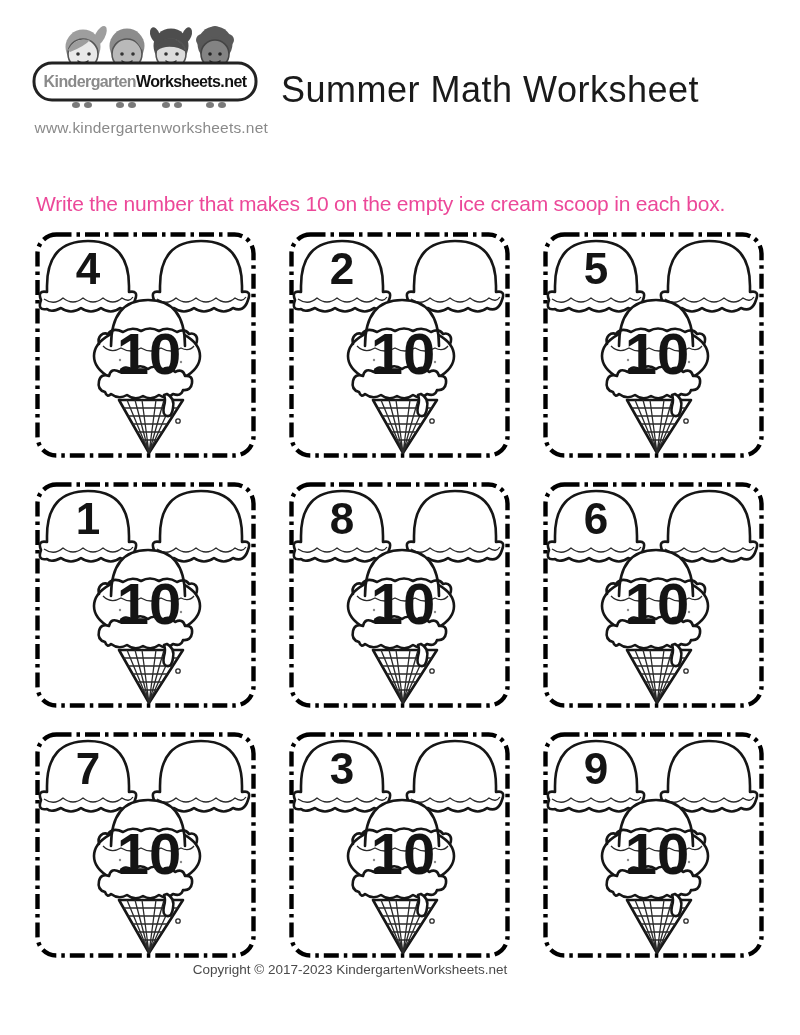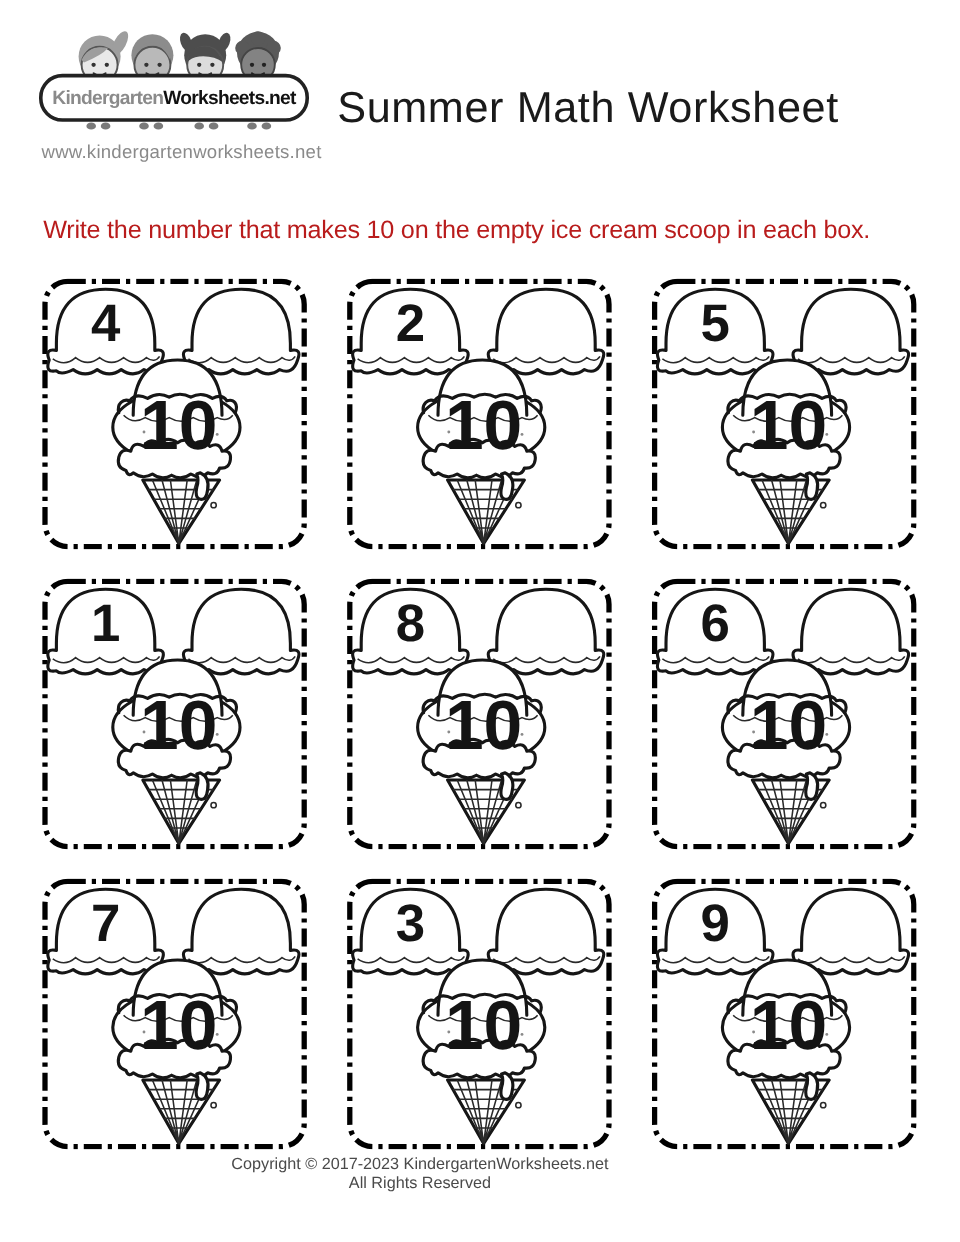--- a/index.html
+++ b/index.html
@@ -13,22 +13,22 @@
   .logo-svg { position:absolute; left:30px; top:10px; width:230px; height:108px; }
   .logo-url { position:absolute; left:22px; top:119px; width:246px; text-align:right;
               font-size:15.5px; color:#8a8a8a; letter-spacing:0.2px; }
   .title { position:absolute; left:280px; top:33px; width:420px; text-align:center;
            font-size:36px; font-weight:300; letter-spacing:0.5px; color:#1a1a1a;margin-top:36px; }
   .name-row { position:absolute; left:453px; top:130px; font-size:25px; color:#1a1a1a;
               white-space:nowrap; }
   .name-line { color:#2a2a2a; letter-spacing:0; }
 
   
-  .instruction { position:absolute; left:36px; top:180px; width:730px;
-                 font-size:21px; letter-spacing:-0.2px; color:#b91c1c; }
+  .instruction { position:absolute; left:36px; top:192px; width:730px;
+                 font-size:21px; letter-spacing:-0.2px; color:#ec4899; }
 
   
   .grid { position:absolute; left:35px; top:232px;
           display:grid; grid-template-columns:repeat(3,221px); gap:24px 33px; }
   .box svg { display:block; width:221px; height:226px; }
 
   
   .footer { position:absolute; left:0; top:962px; width:700px; text-align:center;
             font-size:13.5px; line-height:1.22; color:#4a4a4a; }
 
@@ -228,16 +228,15 @@
         <use href="#icecream"></use>
         <text class="addend" x="53" y="52">9</text>
         <text class="target" x="114" y="142">10</text>
       </svg>
     </div>
 
   </div>
 
   <div class="footer">
     <div>Copyright © 2017-2023 KindergartenWorksheets.net</div>
-    <div>All Rights Reserved</div>
   </div>
 
 </div>
 
 </body></html>

